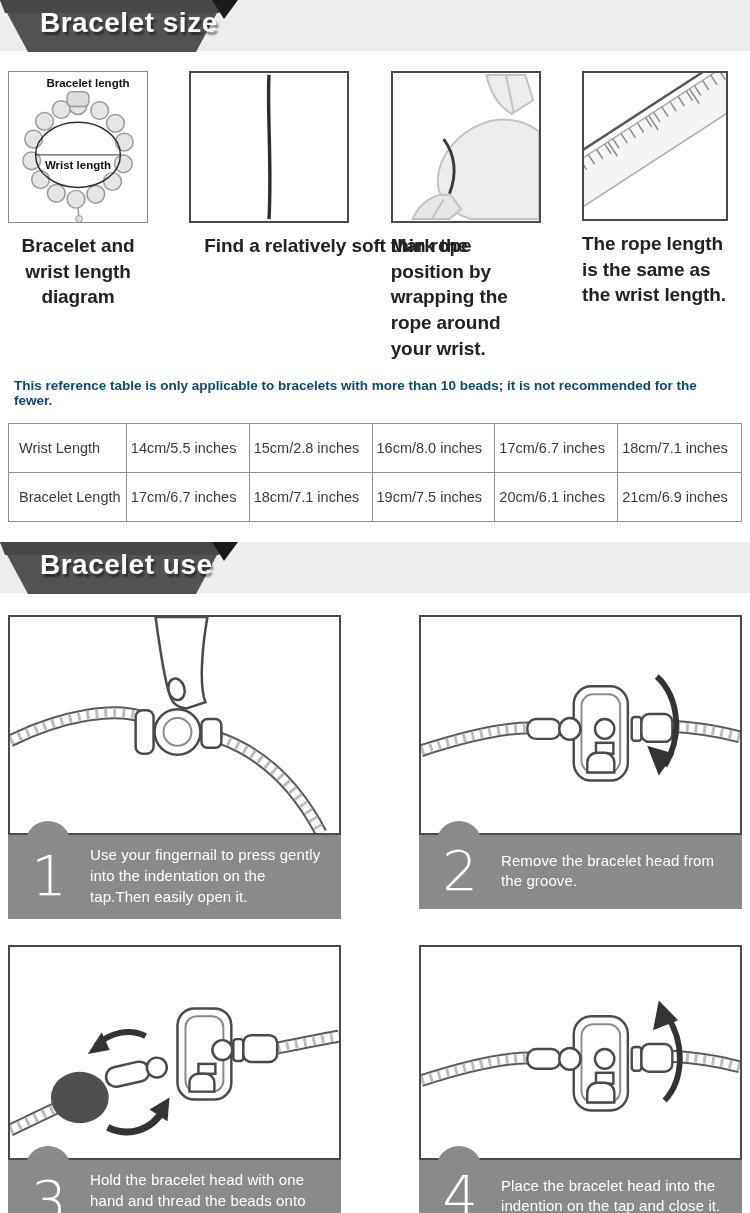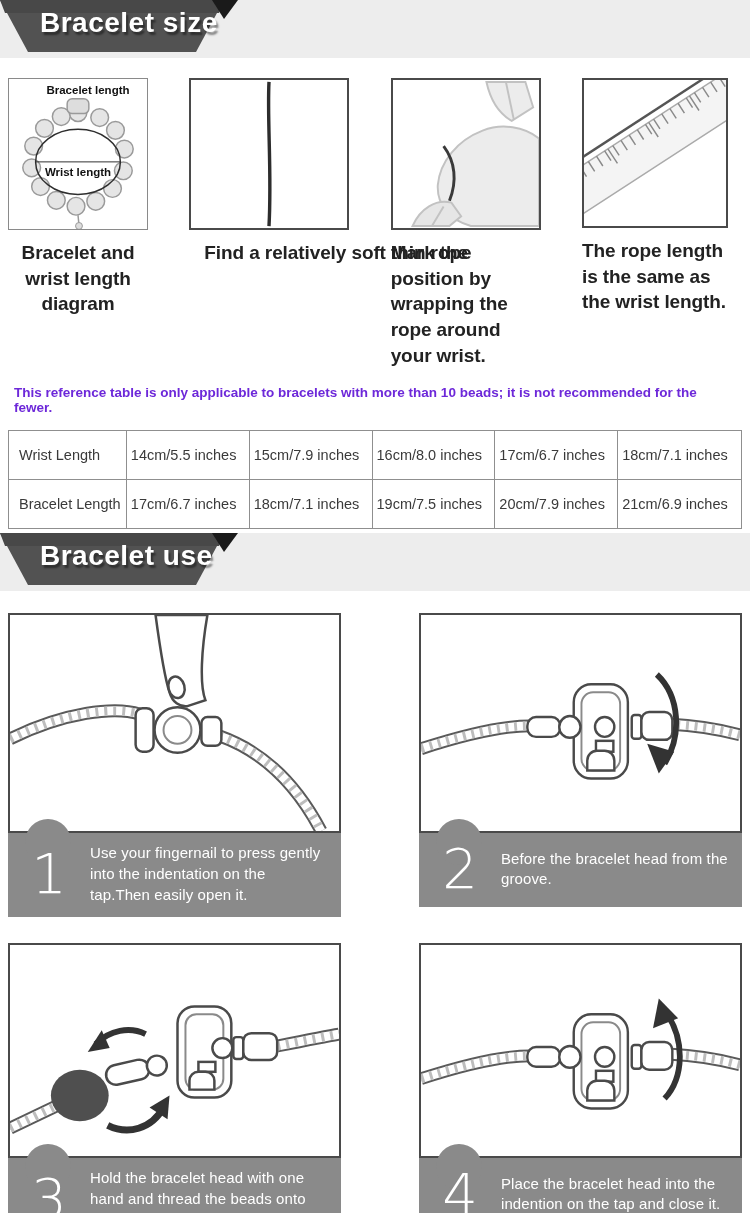--- a/index.html
+++ b/index.html
@@ -5,21 +5,21 @@
   * { box-sizing: border-box; margin: 0; padding: 0; }
   html,body { background:#fff; }
   body {
     width: 750px;
     font-family: "Liberation Sans", "DejaVu Sans", sans-serif;
     color: #1c1c1c;
   }
   .page { width:750px; overflow:hidden; background:#fff; }
 
   
-  .banner-row { position:relative; height:58px; background:#ededed; }
+  .banner-row { position:relative; height:51px; background:#ededed; }
   .banner-row svg { position:absolute; left:0; top:0; display:block; }
   .banner-label {
     position:absolute; left:40px; top:7px;
     font-size:28px; font-weight:bold; color:#fff; letter-spacing:.5px;
     text-shadow: 2px 3px 2px rgba(0,0,0,.45);
     font-family:"Liberation Sans", sans-serif;
   }
 
   
   .measure-row {
@@ -43,21 +43,21 @@
   .fig-label.mid { top:88px; left:50%; transform:translateX(-50%); }
 
   
   .intro {
     margin: 22px 14px 0 14px;
     font-size: 17.5px; font-weight: bold; color:#0e0e0e;
     line-height: 1.33; letter-spacing: -.1px;
   }
   .note {
     margin: 17px 14px 0 14px;
-    font-size: 13.5px; font-weight: bold; color: #6d28d9;
+    font-size: 13.5px; font-weight: bold; color: #0c4a6e;
   }
 
   
   table.size-table {
     margin: 15px 8px 0 8px;
     border-collapse: collapse; width: 734px;
     font-size: 14.5px; color: #3a3a3a;
   }
   table.size-table td {
     border: 1px solid #8f8f8f; height: 49px;
@@ -187,37 +187,37 @@
         <col style="width:123px">
         <col style="width:123px">
       <col style="width:123px">
         <col style="width:123px">
         <col style="width:124px">
     </colgroup>
     <tbody>
       <tr>
         <td class="rowhead">Wrist Length</td>
         <td>14cm/5.5 inches</td>
-        <td>15cm/7.9 inches</td>
+        <td>15cm/2.8 inches</td>
         <td>16cm/8.0 inches</td>
         <td>17cm/6.7 inches</td>
         <td>18cm/7.1 inches</td>
       </tr>
       <tr>
         <td class="rowhead">Bracelet Length</td>
         <td>17cm/6.7 inches</td>
         <td>18cm/7.1 inches</td>
         <td>19cm/7.5 inches</td>
-        <td>20cm/7.9 inches</td>
+        <td>20cm/6.1 inches</td>
         <td>21cm/6.9 inches</td>
       </tr>
     </tbody>
   </table>
 
-  <div class="banner-row" style="margin-top:4px">
+  <div class="banner-row" style="margin-top:20px">
     <svg width="750" height="54" viewBox="0 0 750 54">
       <polygon points="0,0 224,0 196,52 28,52" fill="#525252"></polygon>
       <polygon points="0,0 224,0 219,13 5,13" fill="#484848"></polygon>
       <polygon points="212,0 238,0 224,19" fill="#1a1a1a"></polygon>
     </svg>
     <span class="banner-label">Bracelet use</span>
   </div>
 
   <div class="use-grid">
 
@@ -258,21 +258,21 @@
         <circle class="art" cx="190" cy="113" r="10"></circle>
         <rect class="art" x="181" y="127" width="18" height="11" stroke-width="2"></rect>
         <path class="art" d="M172,157 v-10 a10,10 0 0 1 10,-10 h8 a10,10 0 0 1 10,10 v10 Z" stroke-width="2"></path>
         <rect class="art" x="218" y="101" width="10" height="24" rx="3"></rect>
         <rect class="art" x="228" y="98" width="32" height="28" rx="8"></rect>
         <path class="arrow" d="M244,60 C268,82 270,122 252,150" stroke-width="6"></path>
         <polygon class="arrow-head" points="246,160 234,130 262,138"></polygon>
       </svg>
       <div class="step-caption">
         <span class="step-num">2</span>
-        <span class="step-text">Before the bracelet head from the groove.</span>
+        <span class="step-text">Remove the bracelet head from the groove.</span>
       </div>
     </div>
 
     <div class="panel">
       <svg class="imgbox" width="333" height="215" viewBox="0 0 330 213" preserveAspectRatio="none">
         <path class="tube-o" d="M0,185 C35,168 60,156 84,145"></path>
         <path class="tube-i" d="M0,185 C35,168 60,156 84,145"></path>
         <path class="tube-h" d="M0,185 C35,168 60,156 84,145"></path>
         <path class="tube-o" d="M268,102 C298,96 318,92 330,90"></path>
         <path class="tube-i" d="M268,102 C298,96 318,92 330,90"></path>

